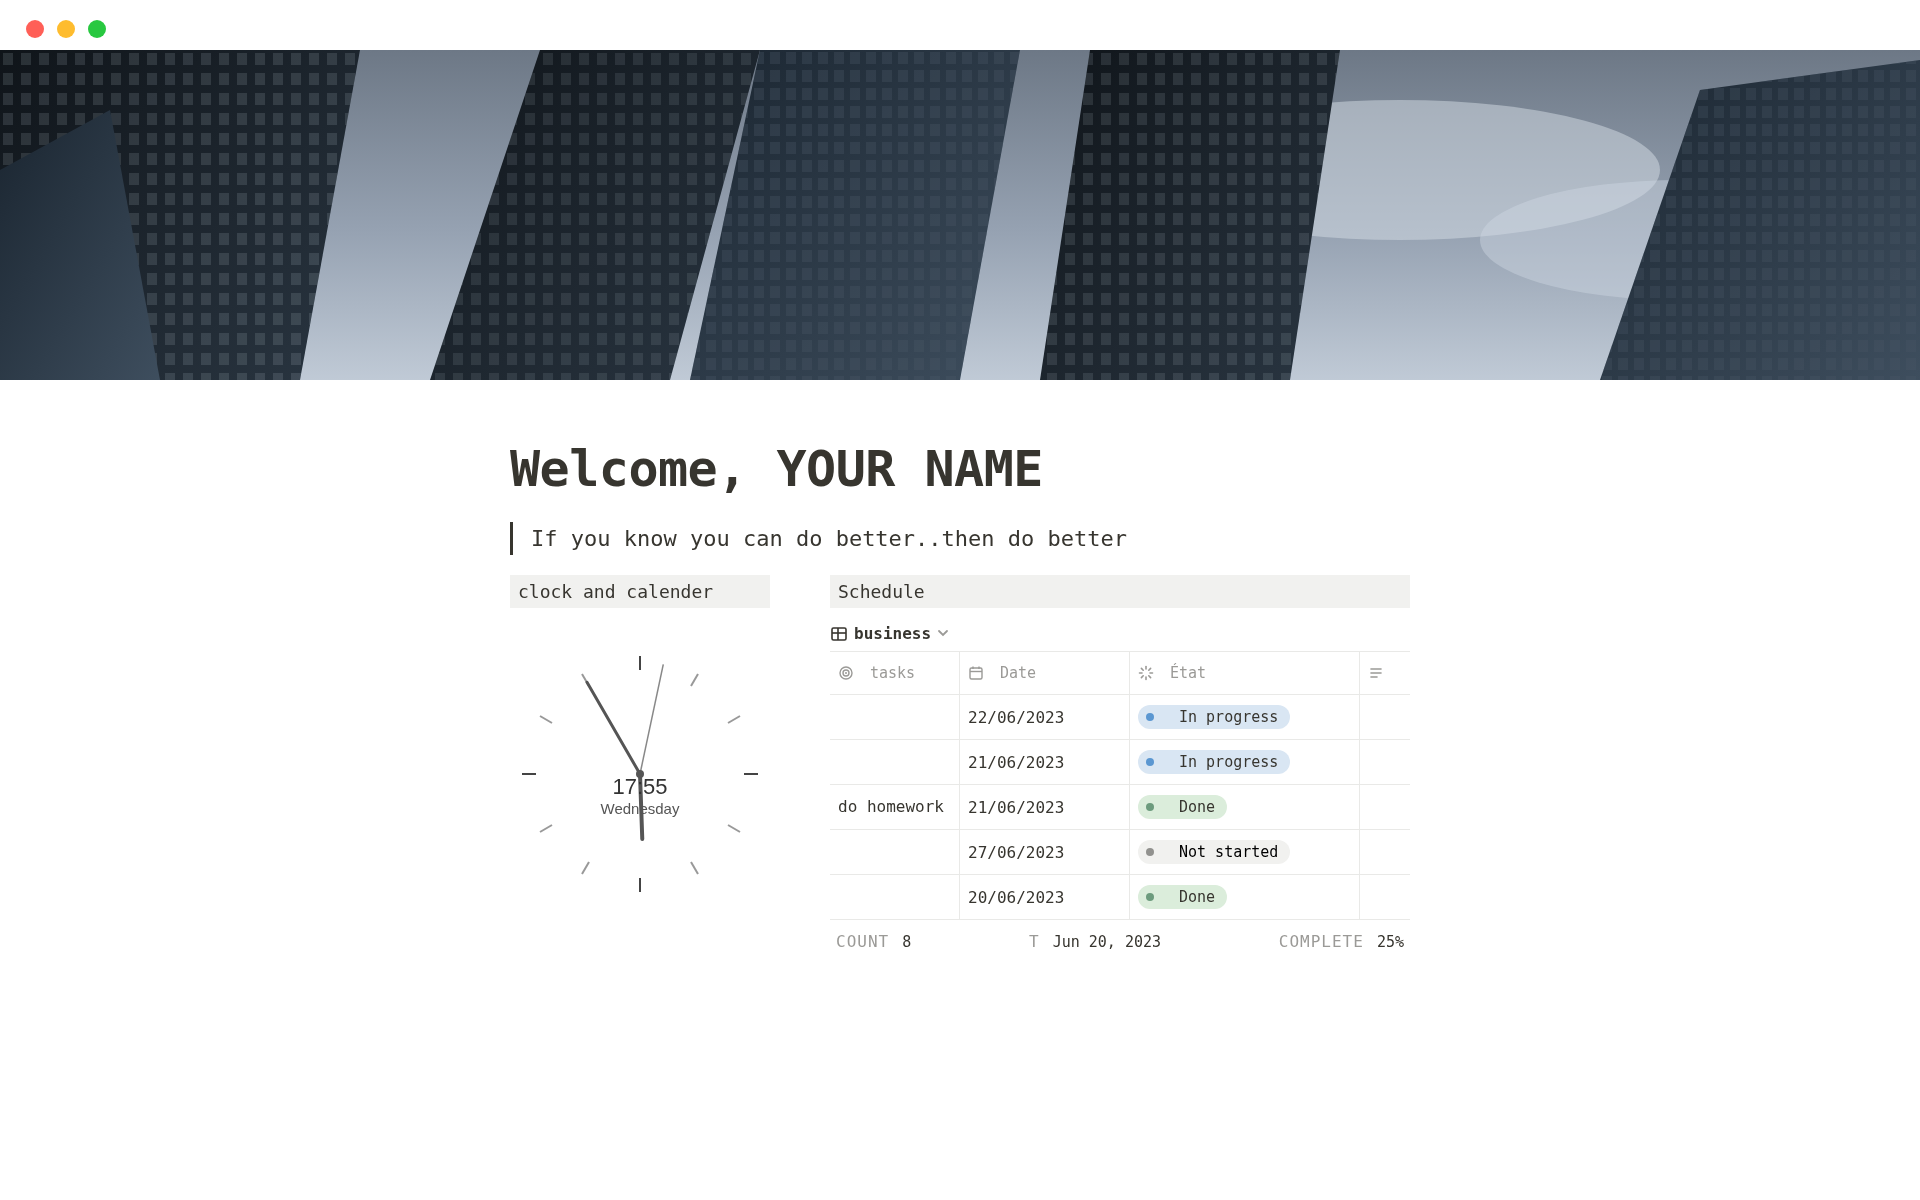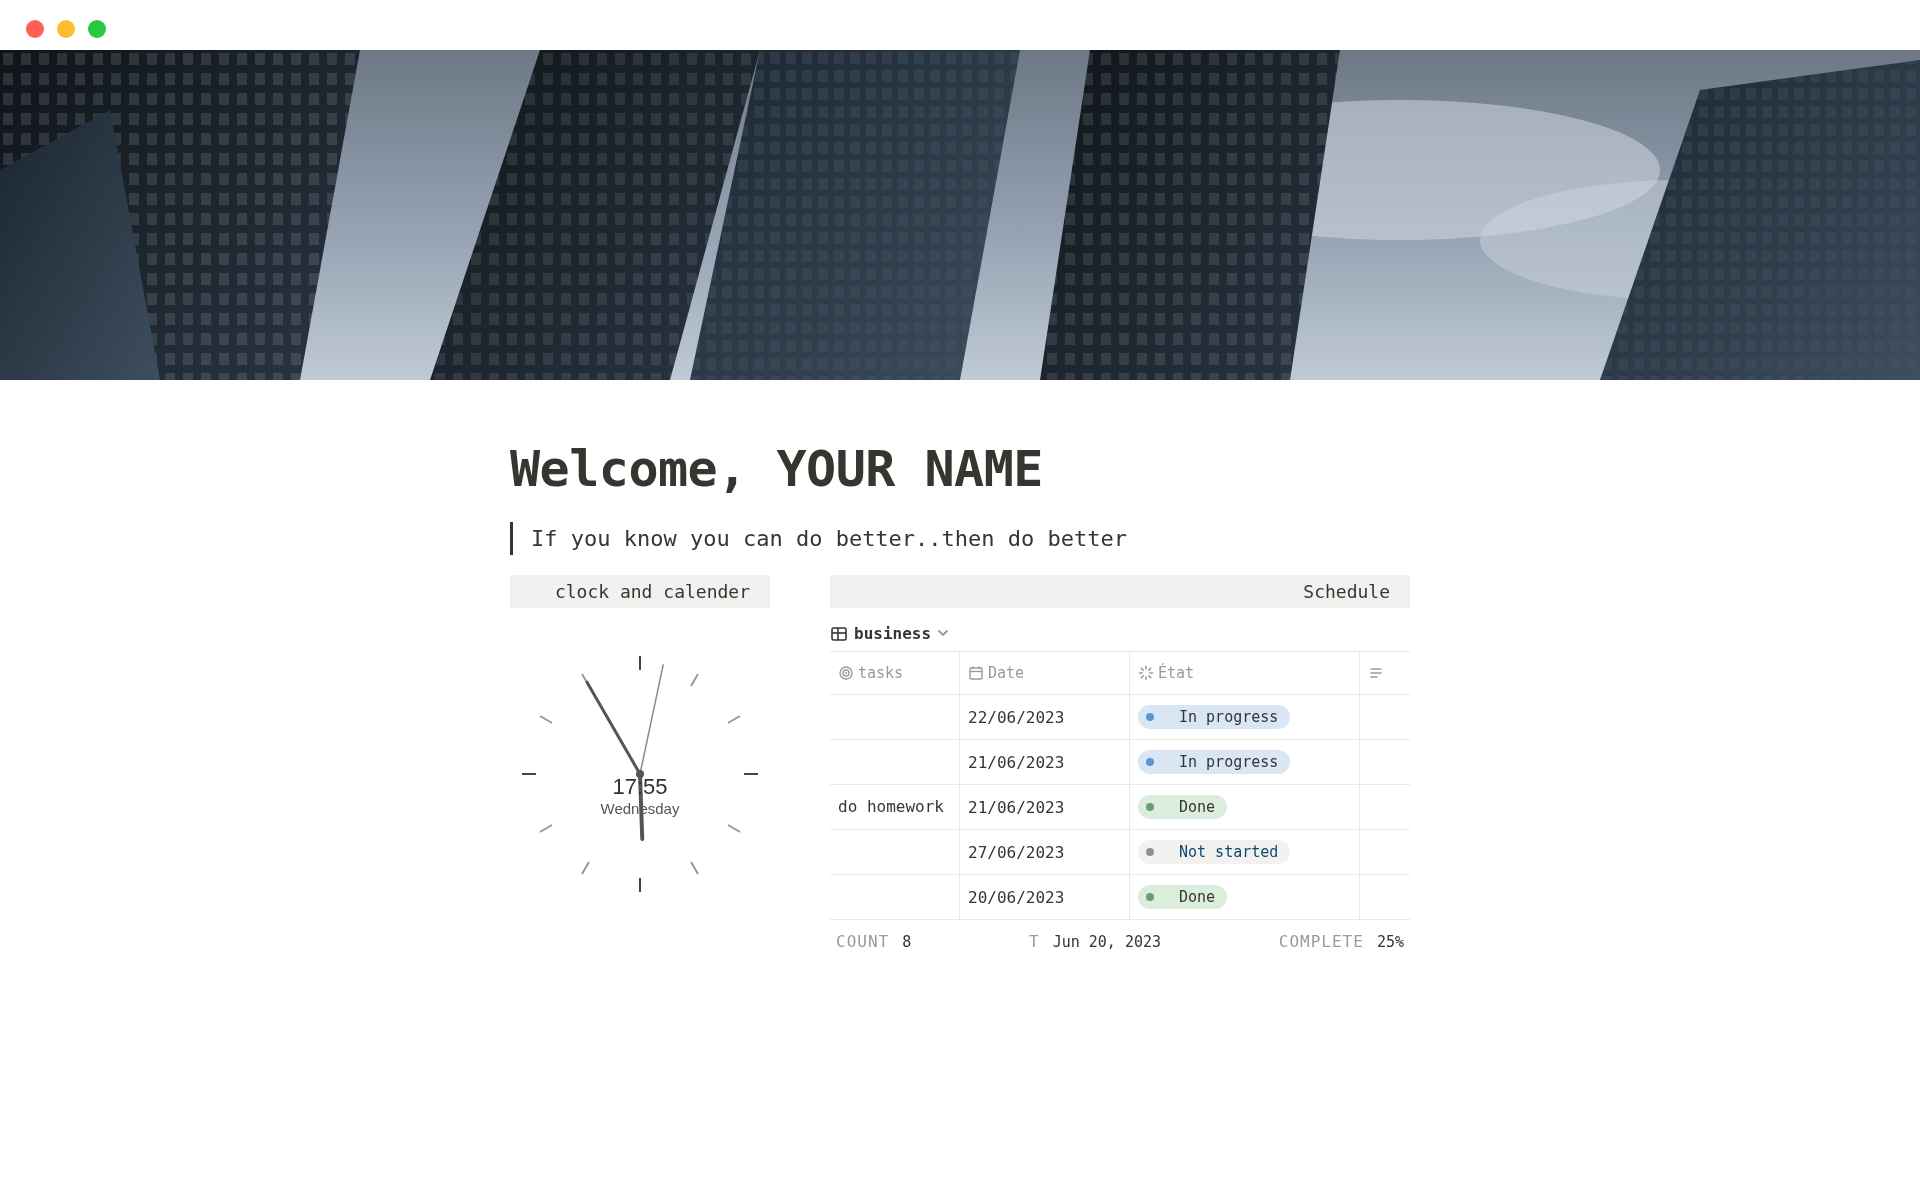--- a/index.html
+++ b/index.html
@@ -62,24 +62,23 @@
 }
 .columns {
   display: flex;
   gap: 60px;
   margin-top: 20px;
 }
 .col-left { width: 260px; flex-shrink: 0; }
 .col-right { flex: 1; }
 .col-label {
   background: #f1f1ef;
-  padding: 6px 20px;
+  padding: 6px 8px;
   font-size: 18px;
   color: #37352f;
-  text-align: right;
 }
 .clock-wrap {
   margin-top: 36px;
   display: flex;
   justify-content: center;
   align-items: flex-end;
 }
 .clock-svg { width: 260px; height: 260px; }
 
 .view-switch {
@@ -104,21 +103,21 @@
   display: grid;
   grid-template-columns: 130px 170px 230px 40px;
   border-bottom: 1px solid #e9e9e7;
 }
 .row.header .cell {
   color: #9b9a97;
   font-size: 15px;
   padding: 8px 8px;
   display: flex;
   align-items: center;
-  gap: 4px;
+  gap: 16px;
 }
 .row .cell {
   padding: 10px 8px;
   font-size: 16px;
   border-right: 1px solid #e9e9e7;
   min-height: 42px;
   display: flex;
   align-items: center;
 }
 .row .cell:last-child { border-right: none; }
@@ -130,21 +129,21 @@
   gap: 25px;
   border-radius: 14px;
   padding: 3px 12px 3px 8px;
   font-size: 15px;
 }
 .pill-dot { width: 8px; height: 8px; border-radius: 50%; }
 .pill-progress { background: #d9e6f3; }
 .pill-progress .pill-dot { background: #5b97d1; }
 .pill-done { background: #dbeddb; }
 .pill-done .pill-dot { background: #6c9b7d; }
-.pill-notstarted { background: #f1f1ef; color: #0c4a6e; }
+.pill-notstarted { background: #f1f1ef; color: #000000; }
 .pill-notstarted .pill-dot { background: #91918e; }
 
 .footer-stats {
   display: flex;
   justify-content: space-between;
   padding: 12px 6px 0;
   font-size: 15px;
   color: #37352f;
 }
 .footer-stats .lbl {

